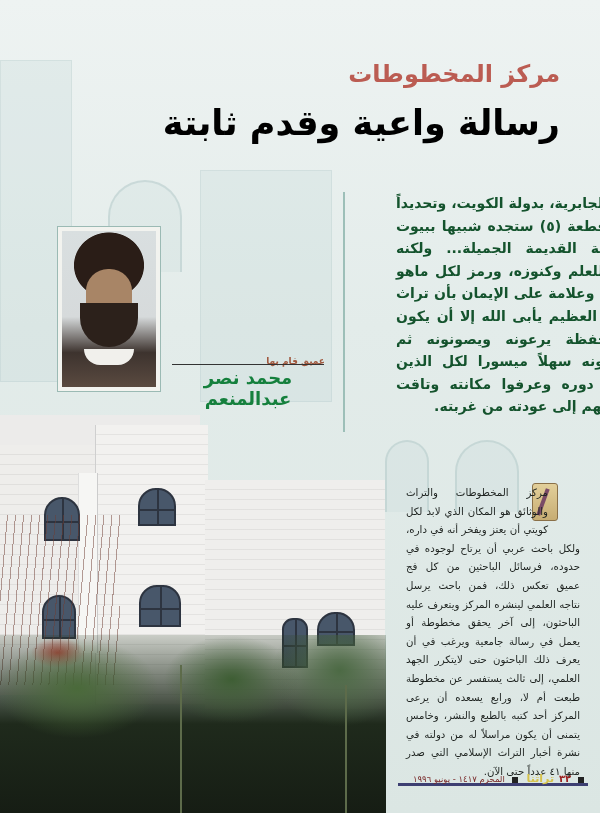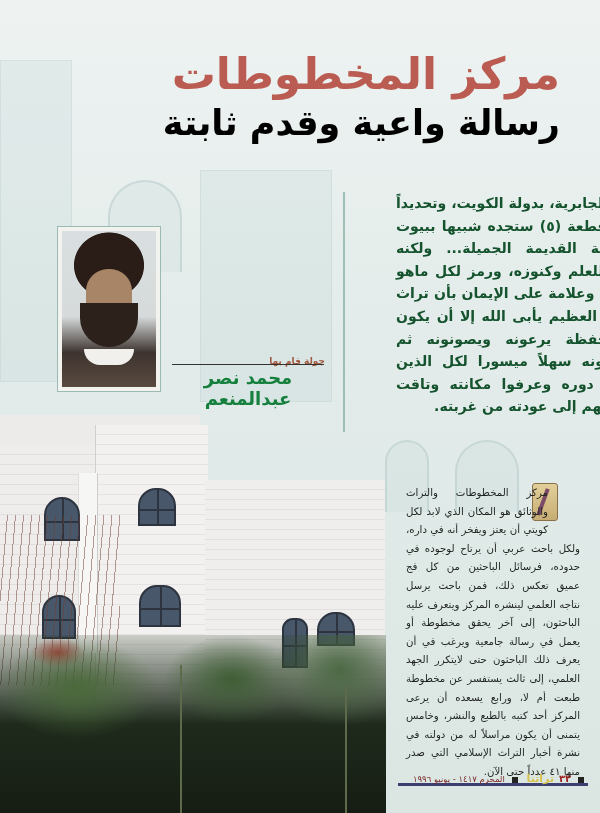--- a/index.html
+++ b/index.html
@@ -11,21 +11,21 @@
     .page-bg {
       position: absolute; inset: 0;
       background:
         linear-gradient(180deg, #eef3f2 0%, #e3ecea 40%, #dbe6e3 100%);
     }
     
     .ghost-arch { position: absolute; border: 2px solid rgba(160,190,190,0.35); border-bottom: none; border-radius: 40px 40px 0 0; background: rgba(190,210,210,0.18); }
     .ghost-block { position: absolute; background: rgba(180,205,205,0.18); border: 1px solid rgba(170,195,195,0.25); }
 
     .title-block { position: absolute; right: 40px; top: 52px; width: 420px; text-align: right; direction: rtl; }
-    .title-line1 { font-family: "DejaVu Sans", sans-serif; font-weight: bold; font-size: 44px; color: #bb5c52; letter-spacing: 2px; line-height: 44px; }
+    .title-line1 { font-family: "DejaVu Sans", sans-serif; font-weight: bold; font-size: 24px; color: #bb5c52; letter-spacing: 2px; line-height: 44px; }
     .title-line2 { font-family: "DejaVu Sans", sans-serif; font-weight: bold; font-size: 35px; color: #000000; line-height: 58px; margin-top: -2px; }
 
     .intro-rule { position: absolute; left: 343px; top: 192px; width: 2px; height: 240px; background: #9dbfb8; }
     .intro-text {
       position: absolute; left: 352px; top: 192px; width: 240px;
       direction: rtl; text-align: justify; text-align-last: right;
       font-family: "DejaVu Sans", sans-serif; font-weight: bold;
       font-size: 14px; line-height: 22.6px; color: #14532d; margin-left: 44px;
     }
 
@@ -103,21 +103,21 @@
 <div class="intro-text">في الجابرية، بدولة الكويت، وتحديداً في قطعة (٥) ستجده شبيها ببيوت قرطبة القديمة الجميلة... ولكنه بيت للعلم وكنوزه، ورمز لكل ماهو أصيل وعلامة على الإيمان بأن تراث الأمة العظيم يأبى الله إلا أن يكون له حفظة يرعونه ويصونونه ثم يقدمونه سهلاً ميسورا لكل الذين وعوا دوره وعرفوا مكانته وتاقت أنفسهم إلى عودته من غربته.</div>
 
 <div class="photo-frame">
   <div class="photo">
     <div class="face"></div>
     <div class="beard"></div>
     <div class="collar"></div>
   </div>
 </div>
 
-<div class="byline-label">جولة قام بها</div>
+<div class="byline-label">عميق قام بها</div>
 <div class="byline-rule"></div>
 <div class="byline-name">محمد نصر عبدالمنعم</div>
 
 <div class="building">
   <div class="bld-back"></div>
   <div class="bld-left"></div>
   <div class="bld-main"></div>
   <div class="bld-right"></div>
   <div class="column"></div>
   <div class="win" style="left:44px;top:112px;width:32px;height:40px;"></div>

